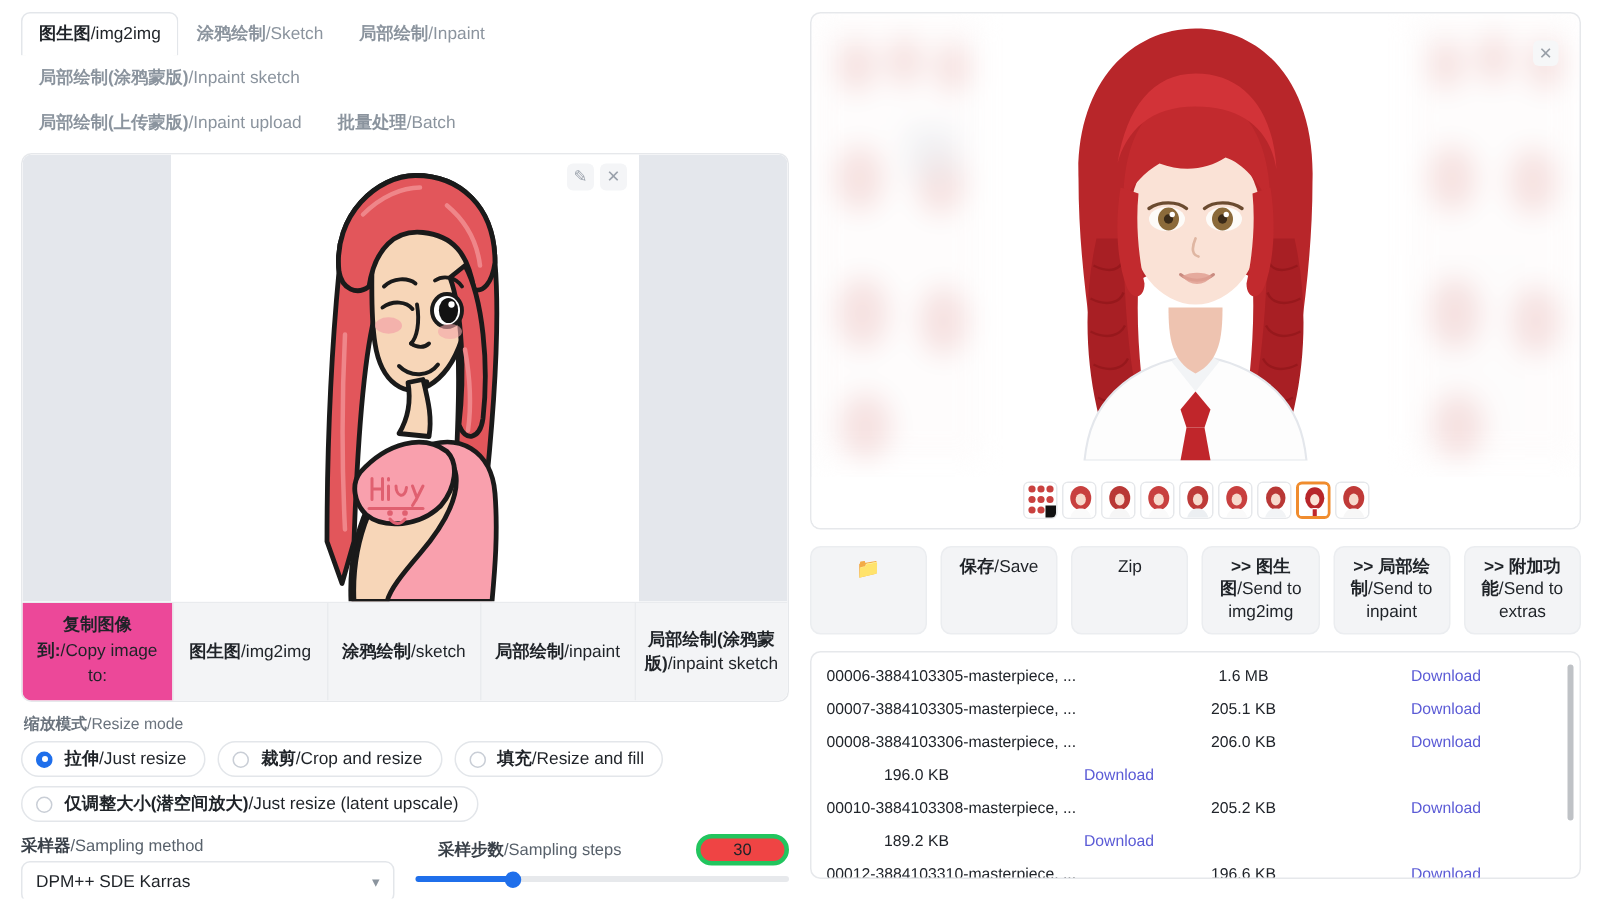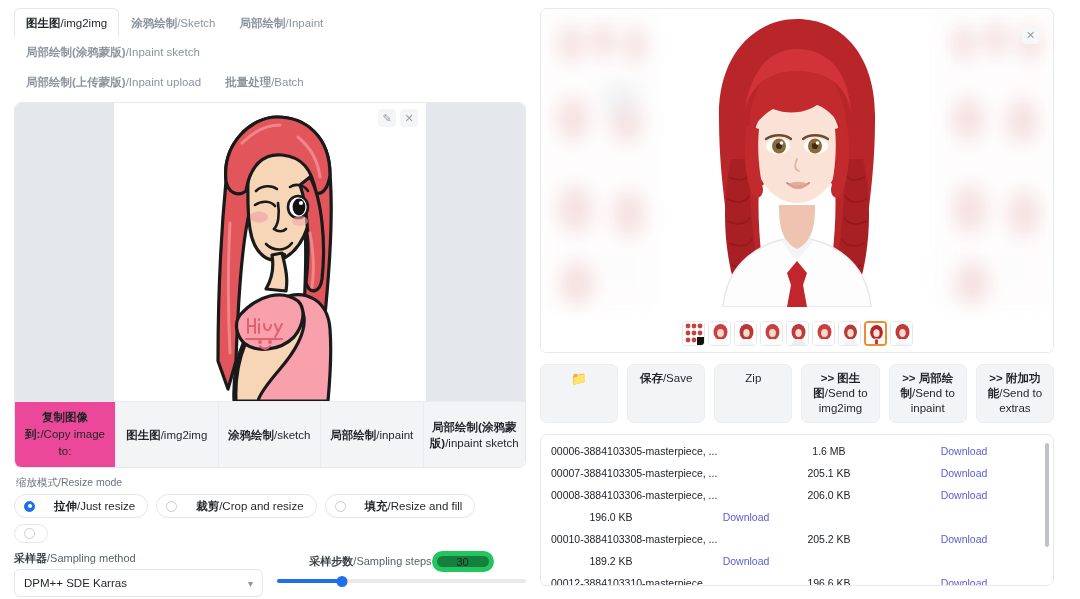--- a/index.html
+++ b/index.html
@@ -56,24 +56,24 @@
   .cbtn {
     flex:1; background:#f3f4f6; border-left:1px solid #e9ebee;
     font-size: 11.5px; display:flex; align-items:center; justify-content:center;
     text-align:center; padding:6px 4px; line-height:16px; cursor:pointer; color:#1f2328;
   }
   .cbtn b { font-weight:700; }
 
   
   .fieldwrap { margin: 8px 14px 0 14px; }
   .legend { font-size:10.5px; color:#6a737d; margin-bottom:4px; padding-left:2px;}
-  .legend b { font-weight:400; color:#6a737d;}
+  .legend b { font-weight:700; color:#6a737d;}
   .radiorow { display:flex; gap:8px; margin-bottom:6px; flex-wrap:wrap; }
   .radio {
-    display:flex; align-items:center; gap:19px; border:1px solid #e3e6ea;
+    display:flex; align-items:center; gap:8px; border:1px solid #e3e6ea;
     border-radius:16px; padding:3px 12px 3px 9px; font-size:11.5px; cursor:pointer;
     background:#fff; line-height:16px;
   }
   .radio b { font-weight:700; }
   .dot { width:11px; height:11px; border-radius:50%; border:1.5px solid #c9ced6; background:#fff; flex:none; position:relative;}
   .radio.on .dot { border-color:#1f6feb; background:#1f6feb; }
   .radio.on .dot::after { content:""; position:absolute; inset:2.5px; background:#fff; border-radius:50%; }
 
   
   .grid2 { display:flex; gap:14px; margin: 8px 14px 0 14px; }
@@ -81,25 +81,25 @@
   .flabel { font-size:11px; color:#58616b; margin-bottom:3px; }
   .flabel b { font-weight:700; color:#3a4149; }
   .select {
     border:1px solid #e3e6ea; border-radius:6px; height:28px; background:#fff;
     display:flex; align-items:center; padding:0 9px; font-size:11.5px; cursor:pointer;
     justify-content:space-between; color:#1f2328;
   }
   .chev { color:#8b949e; font-size:10px; }
 
   .numbox {
-    border:5px solid #22c55e; border-radius:13px; height:21px; width:62px;
+    border:3px solid #22c55e; border-radius:13px; height:21px; width:62px;
     display:flex; align-items:center; justify-content:center; font-size:11px;
-    background:#15803d; color:#1f2328;
-  }
-  .sliderhead { display:flex; align-items:center; justify-content:center; margin-bottom:2px; }
+    background:#ef4444; color:#1f2328;
+  }
+  .sliderhead { display:flex; align-items:center; justify-content:space-between; margin-bottom:2px;margin-left:15px; }
 
   .slider { position:relative; height:14px; display:flex; align-items:center; }
   .strack { position:absolute; left:0; right:0; height:4px; border-radius:3px; background:#e7e9ec; }
   .sfill { position:absolute; left:0; height:4px; border-radius:3px; background:#1f6feb; }
   .sthumb { position:absolute; width:11px; height:11px; border-radius:50%; background:#1f6feb; transform:translateX(-50%); }
 
   
   .right { width:540px; height:599px; padding: 8px 14px 0 0; }
   .gallery {
     border:1px solid #e6e8eb; border-radius:7px; background:#fff;
@@ -275,20 +275,21 @@
           <span><b>裁剪</b><span>/Crop and resize</span></span>
         </div>
         <div class="radio">
           <span class="dot"></span>
           <span><b>填充</b><span>/Resize and fill</span></span>
         </div>
       </div>
       <div class="radiorow">
         <div class="radio">
           <span class="dot"></span>
+          <span><b>仅调整大小(潜空间放大)</b><span>/Just resize (latent upscale)</span></span>
         </div>
       </div>
     </div>
 
     <div class="grid2">
       <div class="col">
         <div class="flabel">
           <b>采样器</b><span>/Sampling method</span>
         </div>
         <div class="select">

